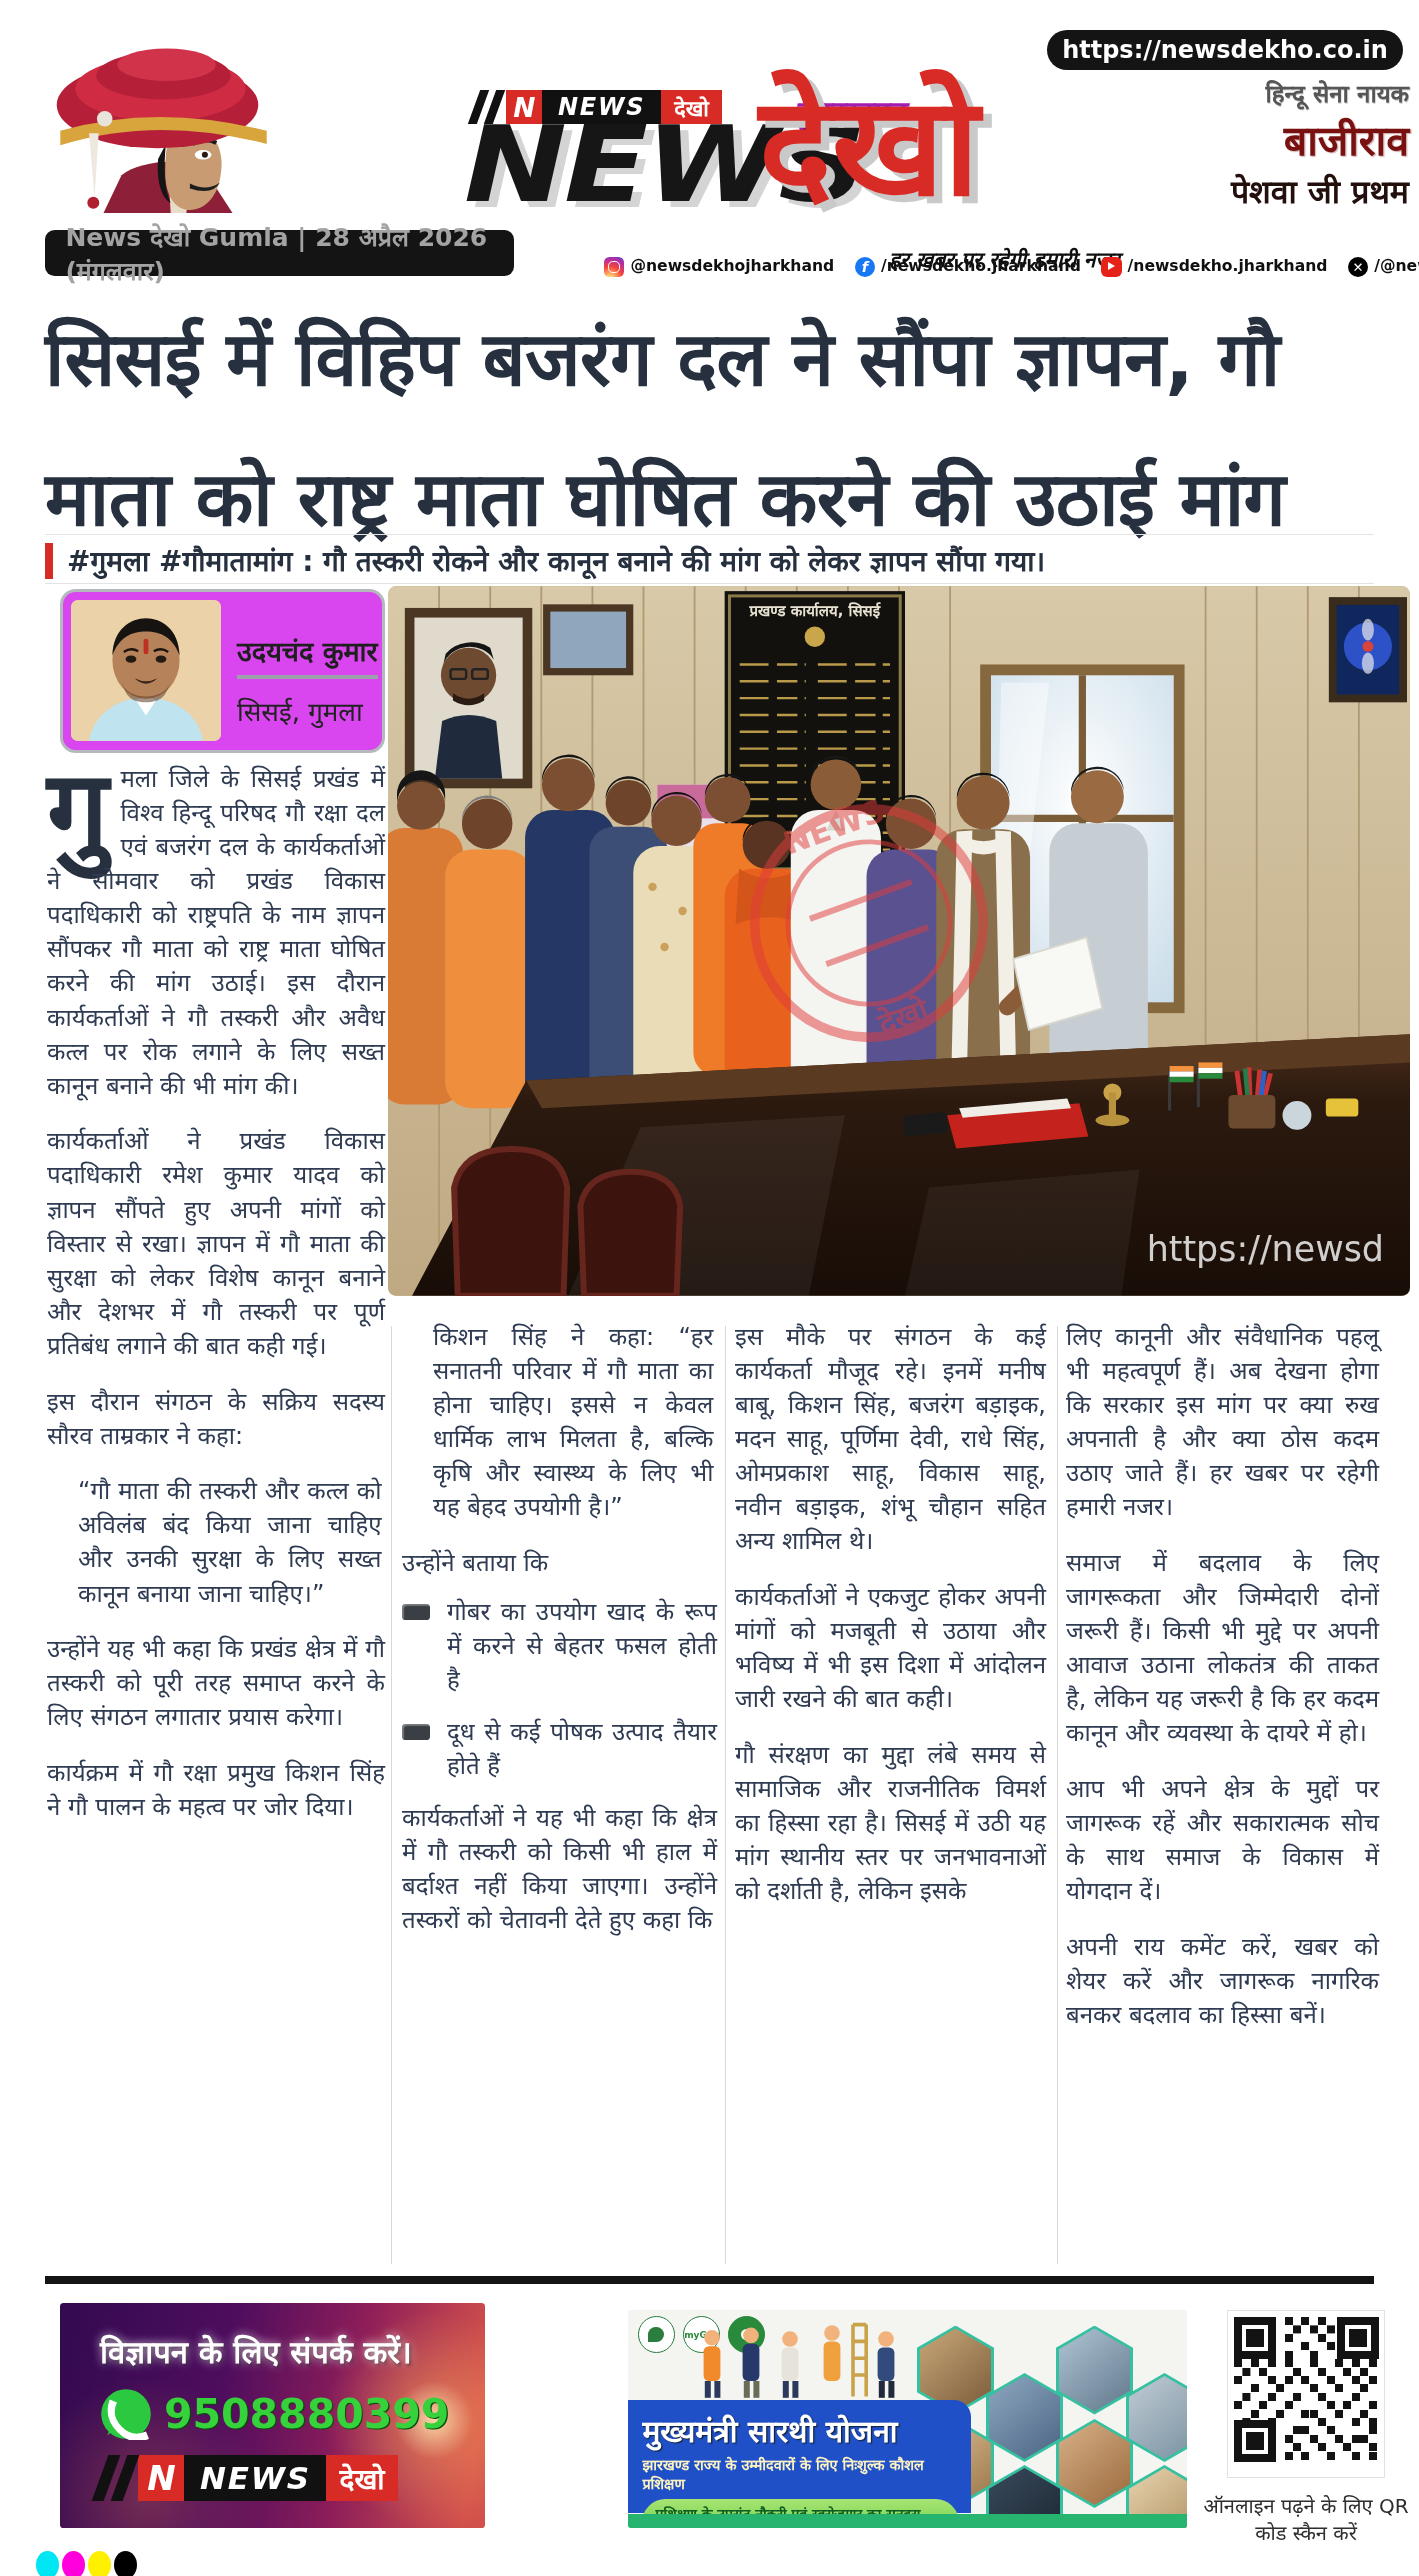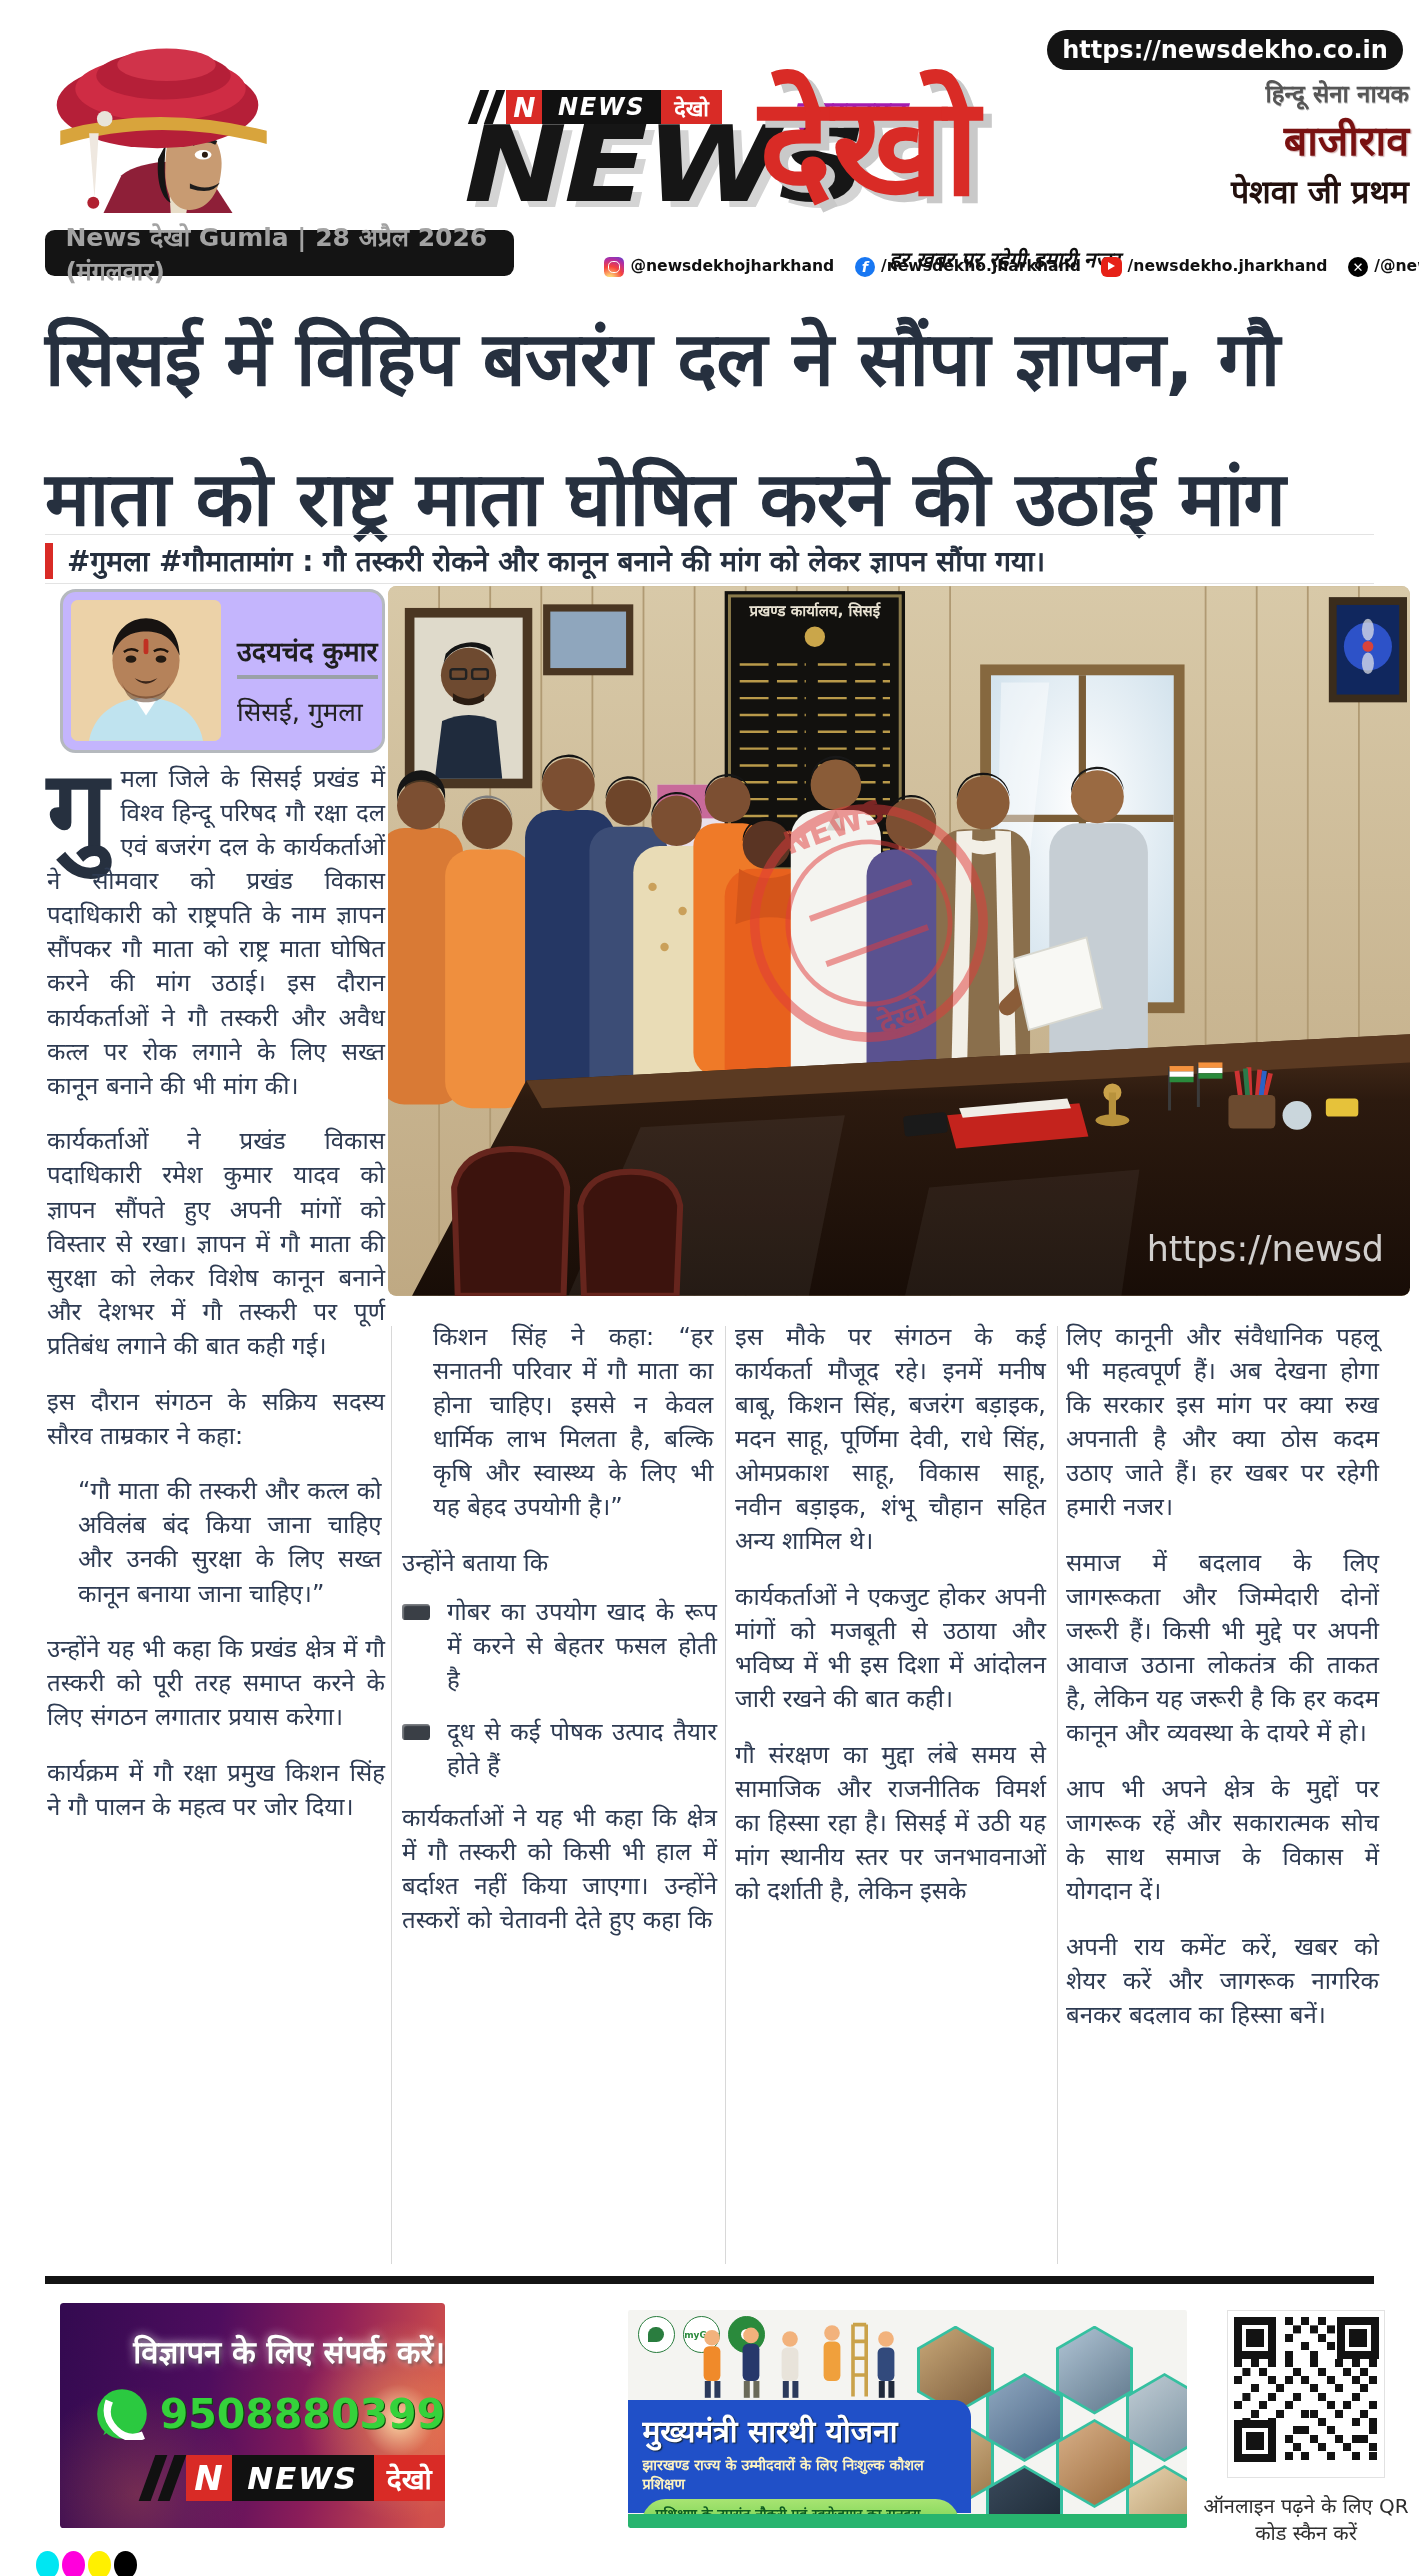--- a/index.html
+++ b/index.html
@@ -42,21 +42,21 @@
   .ic-x{background:#000;color:#fff;font-weight:800;font-size:13.2px;}
 
   
   .headline{left:45px;top:290px;width:1335px;font-size:75px;line-height:1.86;font-weight:700;
     color:#26303f;letter-spacing:-0.6px;}
   .hairline{height:1.2px;background:#e3e3e3;width:1329px;left:45px;}
   .standfirst-bar{left:45px;top:543px;width:8.4px;height:36px;background:#d92b26;}
   .standfirst{left:67px;top:541px;width:1323px;font-size:28px;font-weight:600;color:#26303f;}
 
   
-  .author-card{left:60px;top:589px;width:325px;height:164px;background:#c4b5fd;border:3px solid #b5b9be;border-radius:15.6px;box-sizing:border-box;}
+  .author-card{left:60px;top:589px;width:325px;height:164px;background:#d946ef;border:3px solid #b5b9be;border-radius:15.6px;box-sizing:border-box;}
   .author-photo{left:8.4px;top:8.4px;width:150px;height:141px;border-radius:7.2px;overflow:hidden;background:#ecd2a8;}
   .author-name{left:174px;top:40px;font-size:27px;font-weight:700;color:#1f1f1f;border-bottom:4.2px solid #9aa1a8;padding-bottom:6px;}
   .author-loc{left:174px;top:101px;font-size:26px;color:#222;}
 
   
   .main-photo{left:388px;top:586px;width:1022px;height:710px;border-radius:8.4px;overflow:hidden;background:#c9b894;}
 
   
   .col{font-size:24px;line-height:1.42;color:#2e3b52;text-align:justify;}
   .col p{margin:0 0 21.6px 0;}
@@ -67,21 +67,21 @@
   .bullet-marker{width:28px;height:15.6px;background:#3a3f46;border-radius:3.6px;margin-top:9.6px;flex:0 0 auto;
     box-shadow:inset 1.8px 1.8px 1.2px rgba(255,255,255,.35);}
   .black-rule{left:45px;top:2276px;width:1329px;height:7.8px;background:#141414;}
 
   
   .contact-ad{left:60px;top:2303px;width:385px;height:225px;border-radius:3.6px;overflow:hidden;
     background:
       radial-gradient(circle at 88% 52%,rgba(255,224,170,.95) 0%,rgba(255,170,90,.35) 10%,rgba(255,170,90,0) 28%),
       radial-gradient(circle at 20% 85%,rgba(255,140,60,.25) 0%,rgba(255,140,60,0) 30%),
       linear-gradient(100deg,#330a50 0%,#4e0d5e 38%,#8c1d59 66%,#d2504b 95%);
-    display:flex;flex-direction:column;align-items:flex-end;justify-content:center;gap:15.6px;}
+    display:flex;flex-direction:column;align-items:flex-start;justify-content:center;gap:15.6px;padding-left:40px;}
   .contact-head{font-size:31px;font-weight:800;color:#fff;text-shadow:0 0 9.6px rgba(255,255,255,.75),1.8px 1.8px 3.6px rgba(0,0,0,.55);}
   .contact-row{display:flex;align-items:center;gap:12px;}
   .contact-phone{font-size:41px;font-weight:800;color:#35d23b;text-shadow:1.2px 1.2px 0 #0a4a0a;}
   .logo-badge.big{height:46px;}
   .logo-badge.big .lb-n{width:46px;font-size:34px;}
   .logo-badge.big .lb-news{font-size:31px;}
   .logo-badge.big .lb-dekho{font-size:28px;}
   .logo-badge.big .lb-slash{width:12px;}
 
   .sarthi-ad{left:628px;top:2310px;width:559px;height:218px;background:#f4f4f1;border-radius:2.4px;overflow:hidden;}

